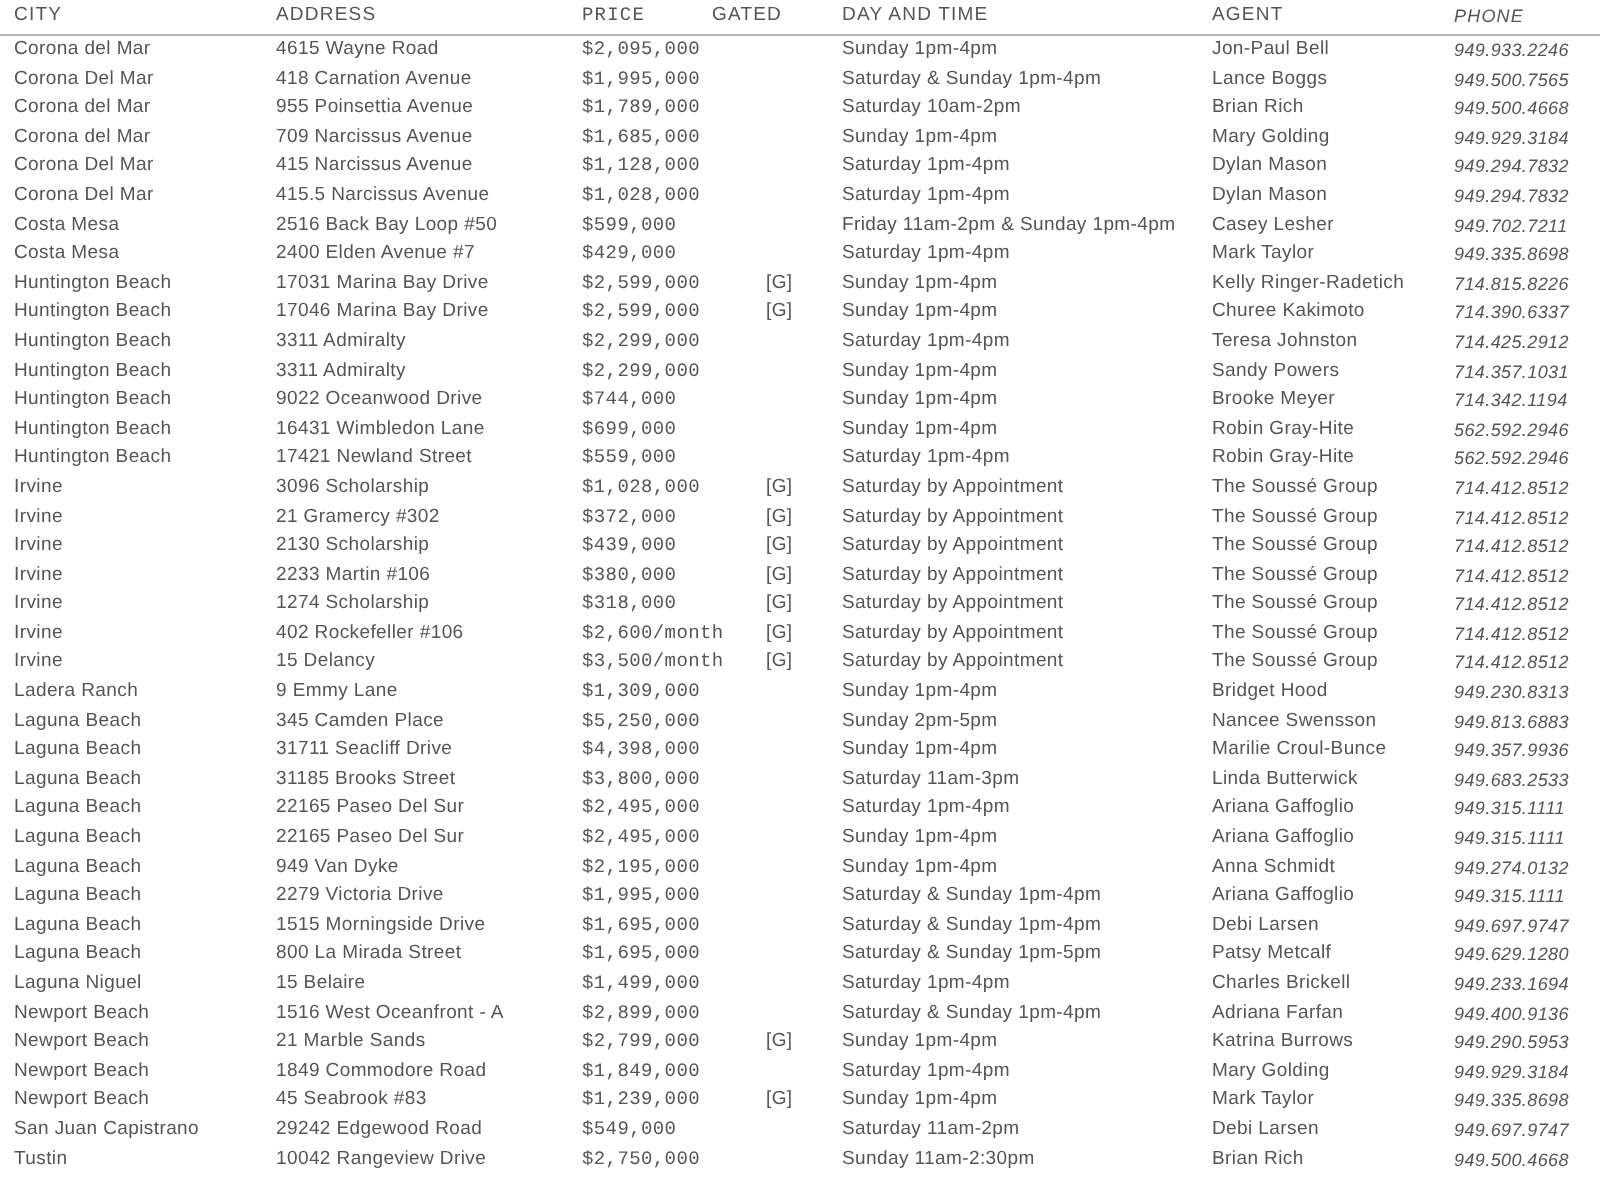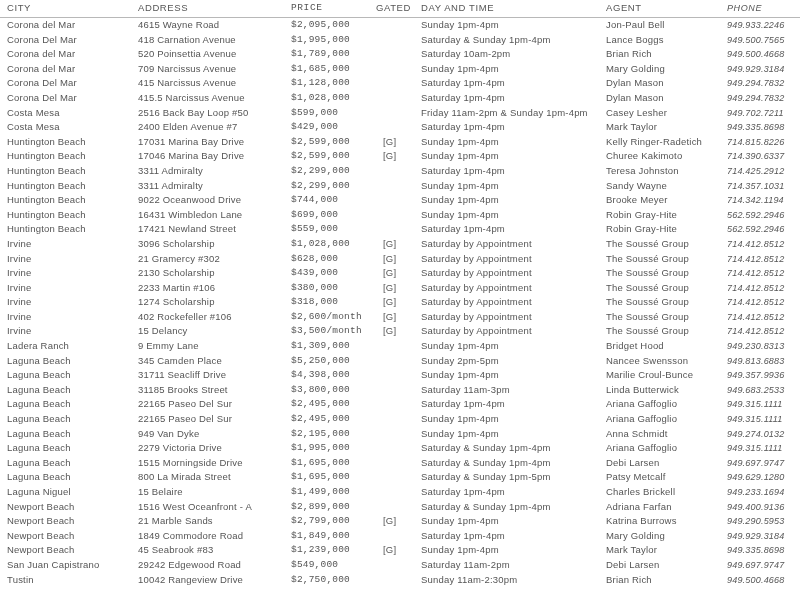--- a/index.html
+++ b/index.html
@@ -41,21 +41,21 @@
     white-space: nowrap;
     font-size: 9.5px;
     line-height: 12px;
     letter-spacing: 0.6px;
     color: #555555;
   }
   .c-city { left: 7px; }
   .c-addr { left: 138px; }
   .c-price { left: 291px; font-family: Liberation Mono, monospace; }
   .c-gated { left: 383px; }
-  .c-gated-h { left: 376px; }
+  .c-gated-h { left: 356px; }
   .c-day { left: 421px; }
   .c-agent { left: 606px; }
   .c-phone { left: 727px; font-size: 9px; font-style: italic; }
   .rows {
     position: absolute;
     left: 0;
     top: 18px;
     width: 800px;
   }
   .row {
@@ -92,21 +92,21 @@
         <span class="cell c-city">Corona Del Mar</span>
         <span class="cell c-addr">418 Carnation Avenue</span>
         <span class="cell c-price">$1,995,000</span>
         <span class="cell c-gated"></span>
         <span class="cell c-day">Saturday &amp; Sunday 1pm-4pm</span>
         <span class="cell c-agent">Lance Boggs</span>
         <span class="cell c-phone">949.500.7565</span>
       </div>
       <div class="row">
         <span class="cell c-city">Corona del Mar</span>
-        <span class="cell c-addr">520 Poinsettia Avenue</span>
+        <span class="cell c-addr">955 Poinsettia Avenue</span>
         <span class="cell c-price">$1,789,000</span>
         <span class="cell c-gated"></span>
         <span class="cell c-day">Saturday 10am-2pm</span>
         <span class="cell c-agent">Brian Rich</span>
         <span class="cell c-phone">949.500.4668</span>
       </div>
       <div class="row">
         <span class="cell c-city">Corona del Mar</span>
         <span class="cell c-addr">709 Narcissus Avenue</span>
         <span class="cell c-price">$1,685,000</span>
@@ -177,21 +177,21 @@
         <span class="cell c-day">Saturday 1pm-4pm</span>
         <span class="cell c-agent">Teresa Johnston</span>
         <span class="cell c-phone">714.425.2912</span>
       </div>
       <div class="row">
         <span class="cell c-city">Huntington Beach</span>
         <span class="cell c-addr">3311 Admiralty</span>
         <span class="cell c-price">$2,299,000</span>
         <span class="cell c-gated"></span>
         <span class="cell c-day">Sunday 1pm-4pm</span>
-        <span class="cell c-agent">Sandy Wayne</span>
+        <span class="cell c-agent">Sandy Powers</span>
         <span class="cell c-phone">714.357.1031</span>
       </div>
       <div class="row">
         <span class="cell c-city">Huntington Beach</span>
         <span class="cell c-addr">9022 Oceanwood Drive</span>
         <span class="cell c-price">$744,000</span>
         <span class="cell c-gated"></span>
         <span class="cell c-day">Sunday 1pm-4pm</span>
         <span class="cell c-agent">Brooke Meyer</span>
         <span class="cell c-phone">714.342.1194</span>
@@ -219,21 +219,21 @@
         <span class="cell c-addr">3096 Scholarship</span>
         <span class="cell c-price">$1,028,000</span>
         <span class="cell c-gated">[G]</span>
         <span class="cell c-day">Saturday by Appointment</span>
         <span class="cell c-agent">The Soussé Group</span>
         <span class="cell c-phone">714.412.8512</span>
       </div>
       <div class="row">
         <span class="cell c-city">Irvine</span>
         <span class="cell c-addr">21 Gramercy #302</span>
-        <span class="cell c-price">$628,000</span>
+        <span class="cell c-price">$372,000</span>
         <span class="cell c-gated">[G]</span>
         <span class="cell c-day">Saturday by Appointment</span>
         <span class="cell c-agent">The Soussé Group</span>
         <span class="cell c-phone">714.412.8512</span>
       </div>
       <div class="row">
         <span class="cell c-city">Irvine</span>
         <span class="cell c-addr">2130 Scholarship</span>
         <span class="cell c-price">$439,000</span>
         <span class="cell c-gated">[G]</span>

